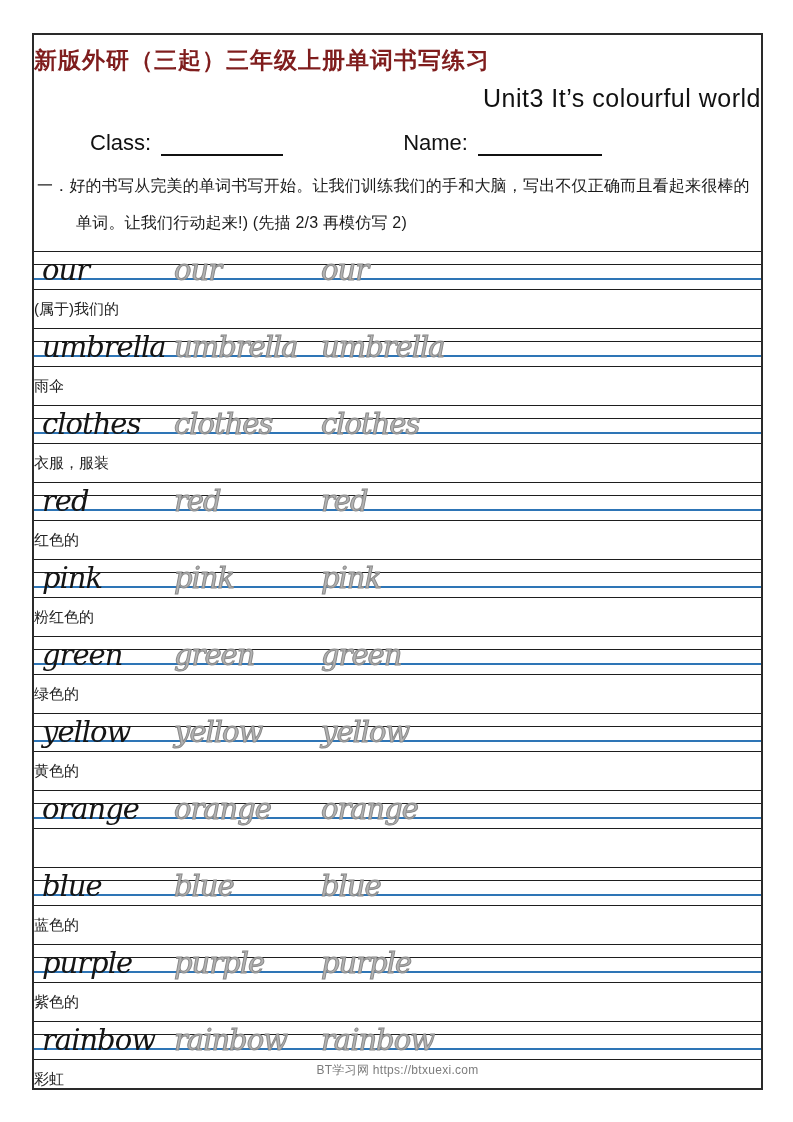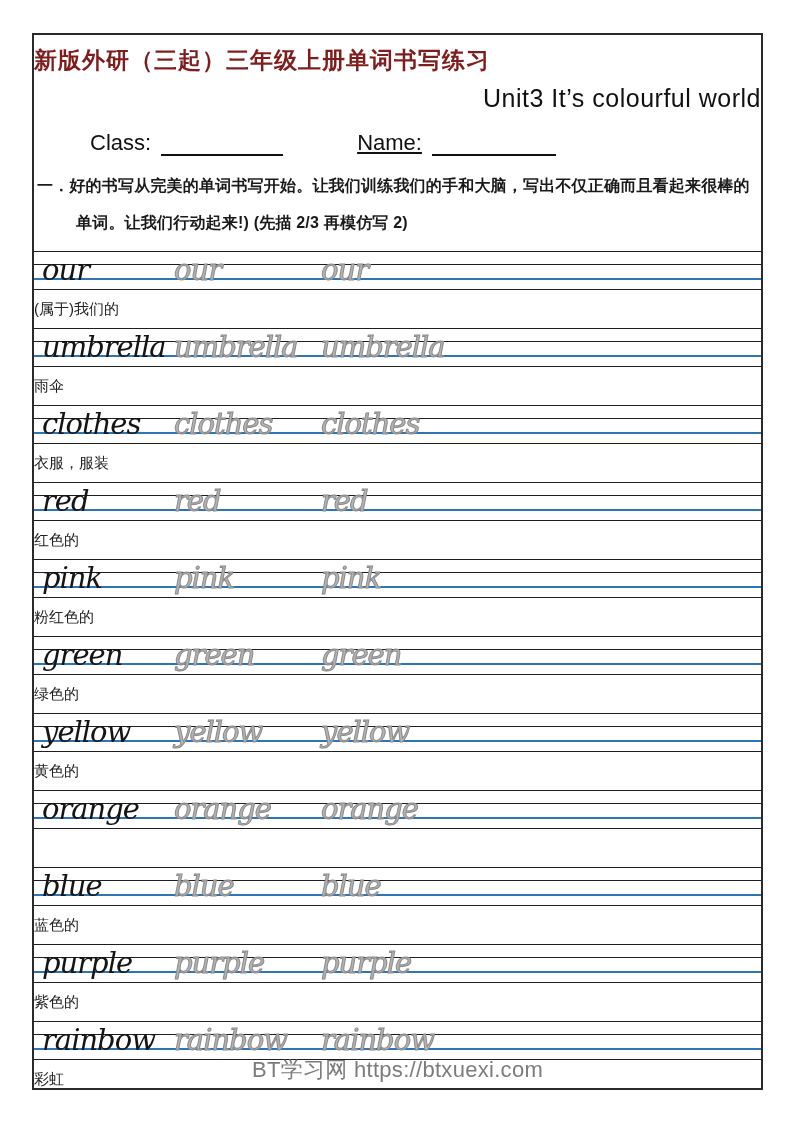--- a/index.html
+++ b/index.html
@@ -10,27 +10,27 @@
          border:2px solid #2a2a2a;box-sizing:border-box;background:#fff;overflow:hidden;}
 
   .title{position:absolute;top:10px;left:0;right:8px;text-align:left;
          font-size:23px;font-weight:600;letter-spacing:1px;color:#7f1d1d;}
   .subtitle{position:absolute;top:49px;left:0;right:0;text-align:right;
             font-size:25px;font-weight:500;letter-spacing:.5px;color:#111;}
 
   .cn-row{position:absolute;top:95px;left:0;right:0;height:29px;}
   .cn-label{display:inline-block;vertical-align:bottom;font-size:22px;font-weight:500;color:#111;}
   .cn-label.class{margin-left:56px;}
-  .cn-label.name{margin-left:74px;text-decoration:underline;}
+  .cn-label.name{margin-left:120px;}
   .uline{display:inline-block;vertical-align:bottom;height:24px;border-bottom:2px solid #111;}
   .uline.w1{margin-left:10px;width:122px;}
   .uline.w2{margin-left:10px;width:124px;}
 
   .instr{position:absolute;left:3px;right:3px;font-size:16px;line-height:22px;
-         letter-spacing:.2px;color:#1a1a1a;white-space:nowrap;font-weight:bold;}
+         letter-spacing:.2px;color:#1a1a1a;white-space:nowrap;}
   .instr.l1{top:140px;}
   .instr.l2{top:177px;margin-left:39px;}
 
   .words{position:absolute;top:216px;left:0;right:0;bottom:0;overflow:hidden;}
   .word-row{height:77px;}
   .guide{position:relative;height:39px;border-radius:11px;}
   .gl{position:absolute;left:0;right:0;height:0;border-top:1px solid #1e1e1e;}
   .gl.l1{top:0;}
   .gl.l2{top:13px;}
   .gl.l3{top:27px;border-top:2px solid var(--blue,#2e75b6);}
@@ -38,22 +38,22 @@
   .wcopy{position:absolute;top:0;line-height:39px;font-size:29px;
          font-family:"DejaVu Serif","Liberation Serif",serif;font-style:italic;
          letter-spacing:-1px;white-space:nowrap;}
   .wcopy.main{left:8px;color:#151515;}
   .wcopy.trace{color:#b3b3b3;-webkit-text-stroke:1px #8a8a8a;}
   .wcopy.c2{left:140px;}
   .wcopy.c3{left:287px;}
   .meaning{height:38px;display:flex;align-items:center;
            font-size:15px;color:#222;}
 
-  .footer{position:absolute;bottom:3px;left:0;right:0;text-align:center;
-          font-size:22px;color:#7c7c7c;letter-spacing:.3px;}
+  .footer{position:absolute;bottom:9px;left:0;right:0;text-align:center;
+          font-size:12px;color:#7c7c7c;letter-spacing:.3px;}
 </style>
 </head>
 <body>
 
 <div class="sheet">
 
   <div class="title">新版外研（三起）三年级上册单词书写练习</div>
   <div class="subtitle">Unit3 It’s colourful world</div>
 
   <div class="cn-row">

